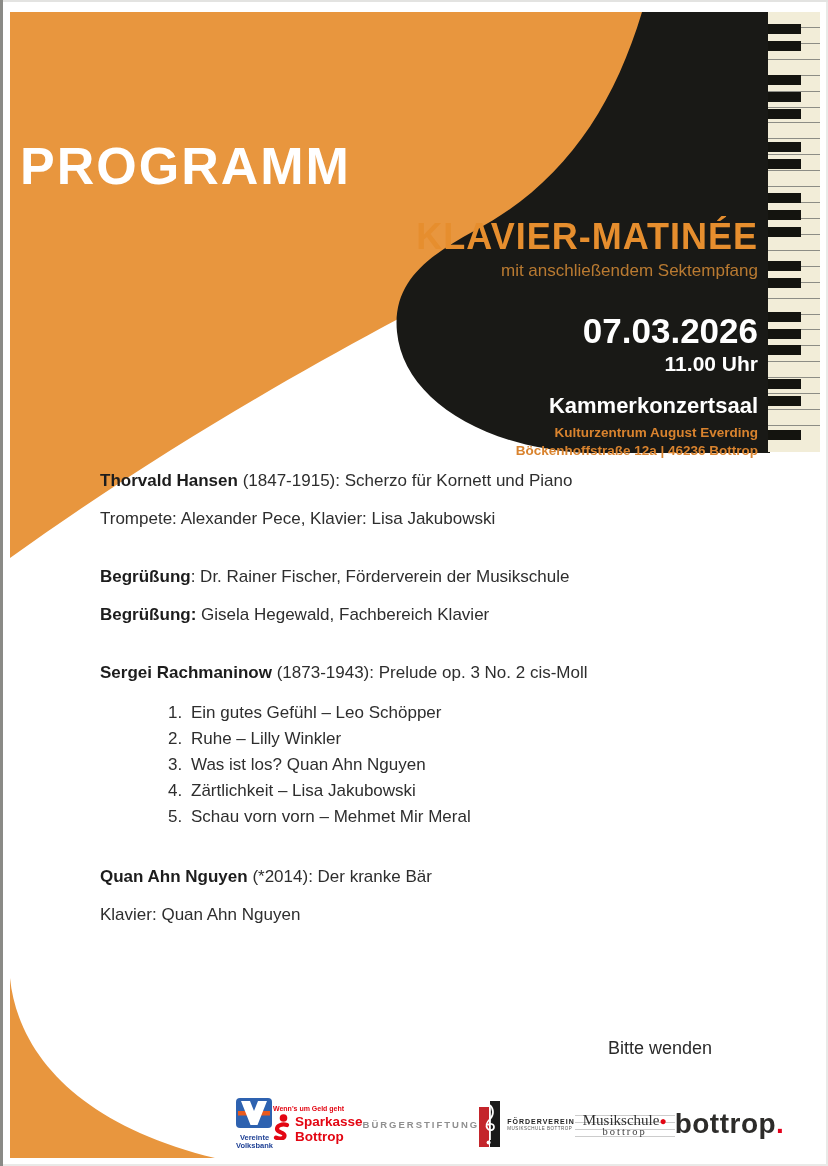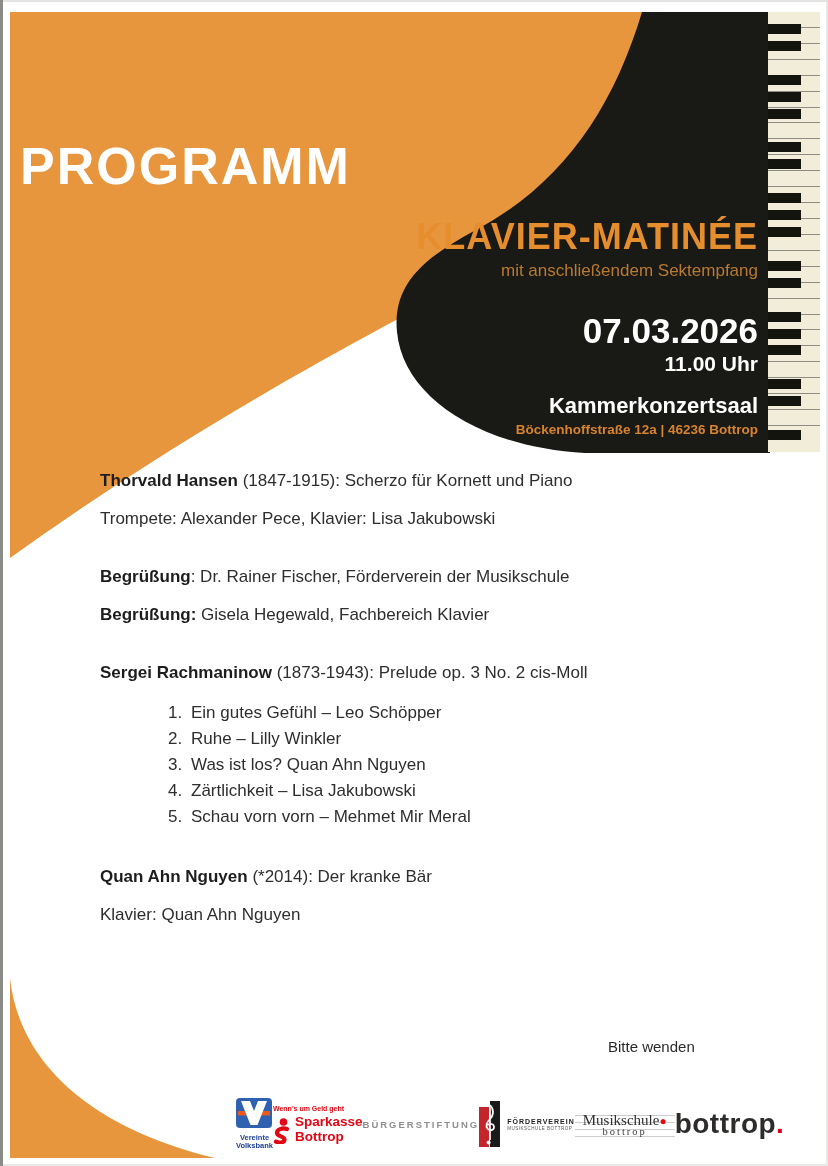--- a/index.html
+++ b/index.html
@@ -27,29 +27,29 @@
   .venue-address{font-size:13.5px;font-weight:700;color:#D9832E;margin-top:3px;}
 
   
   .program{position:absolute;left:100px;top:458px;width:630px;font-size:17px;line-height:22px;color:#2e2e2e;}
   .program p{margin:12px 0 16px;}
   .program p.gap{margin-top:36px;}
   .program strong{color:#1d1d1d;}
   .program ol{margin:6px 0 16px;padding-left:46px;}
   .program li{padding-left:4px;line-height:26px;margin-left:41px;}
 
-  .turn-note{position:absolute;left:608px;top:1038px;font-size:15px;color:#2a2a2a;}
+  .turn-note{position:absolute;left:608px;top:1038px;font-size:18px;color:#2a2a2a;}
 
   
   .sponsors{position:absolute;left:236px;right:44px;top:1086px;height:76px;display:flex;align-items:center;justify-content:space-between;}
   .vb{text-align:center;}
   .vb-label{font-size:7.5px;line-height:8.5px;font-weight:700;color:#1d3f94;margin-top:2px;}
   .spk{text-align:left;}
   .spk-tag{font-size:7px;font-weight:700;color:#e30613;margin-bottom:2px;}
-  .spk-row{display:flex;align-items:flex-end;gap:5px;}
+  .spk-row{display:flex;align-items:flex-start;gap:5px;}
   .spk-name{font-size:13.5px;line-height:15px;font-weight:700;color:#e30613;}
   .bst{font-size:9.5px;font-weight:700;color:#8f8f8f;letter-spacing:2px;}
   .fv{display:flex;align-items:center;gap:5px;}
   .fv-emblem{position:relative;width:23px;height:47px;}
   .fv-red{position:absolute;left:0;top:6px;width:10px;height:40px;background:#C4252B;}
   .fv-black{position:absolute;left:11px;top:0;width:10px;height:46px;background:#1a1a1a;}
   .fv-clef{position:absolute;left:3px;top:1px;}
   .fv-text .t1{font-size:7px;font-weight:700;letter-spacing:1px;color:#222;}
   .fv-text .t2{font-size:4.5px;letter-spacing:0.5px;color:#555;margin-top:1px;}
   .ms{position:relative;text-align:center;padding:3px 8px;background:repeating-linear-gradient(#ffffff 0 6px,#cccccc 6px 7px);}
@@ -118,20 +118,21 @@
     </div>
 
   <div class="programm">PROGRAMM</div>
 
   <div class="hero">
     <div class="event-title">KLAVIER-MATINÉE</div>
     <div class="event-subtitle">mit anschließendem Sektempfang</div>
     <div class="event-date">07.03.2026</div>
     <div class="event-time">11.00 Uhr</div>
     <div class="venue-name">Kammerkonzertsaal</div>
+    <div class="venue-building">Kulturzentrum August Everding</div>
     <div class="venue-address">Böckenhoffstraße 12a | 46236 Bottrop</div>
   </div>
 
   <div class="program" id="program-list">
       <p><strong>Thorvald Hansen</strong> (1847-1915): Scherzo für Kornett und Piano</p>
       <p>Trompete: Alexander Pece, Klavier: Lisa Jakubowski</p>
       <p class="gap"><strong>Begrüßung</strong>: Dr. Rainer Fischer, Förderverein der Musikschule</p>
       <p><strong>Begrüßung:</strong> Gisela Hegewald, Fachbereich Klavier</p>
       <p class="gap"><strong>Sergei Rachmaninow</strong> (1873-1943): Prelude op. 3 No. 2 cis-Moll</p>
       <ol>

